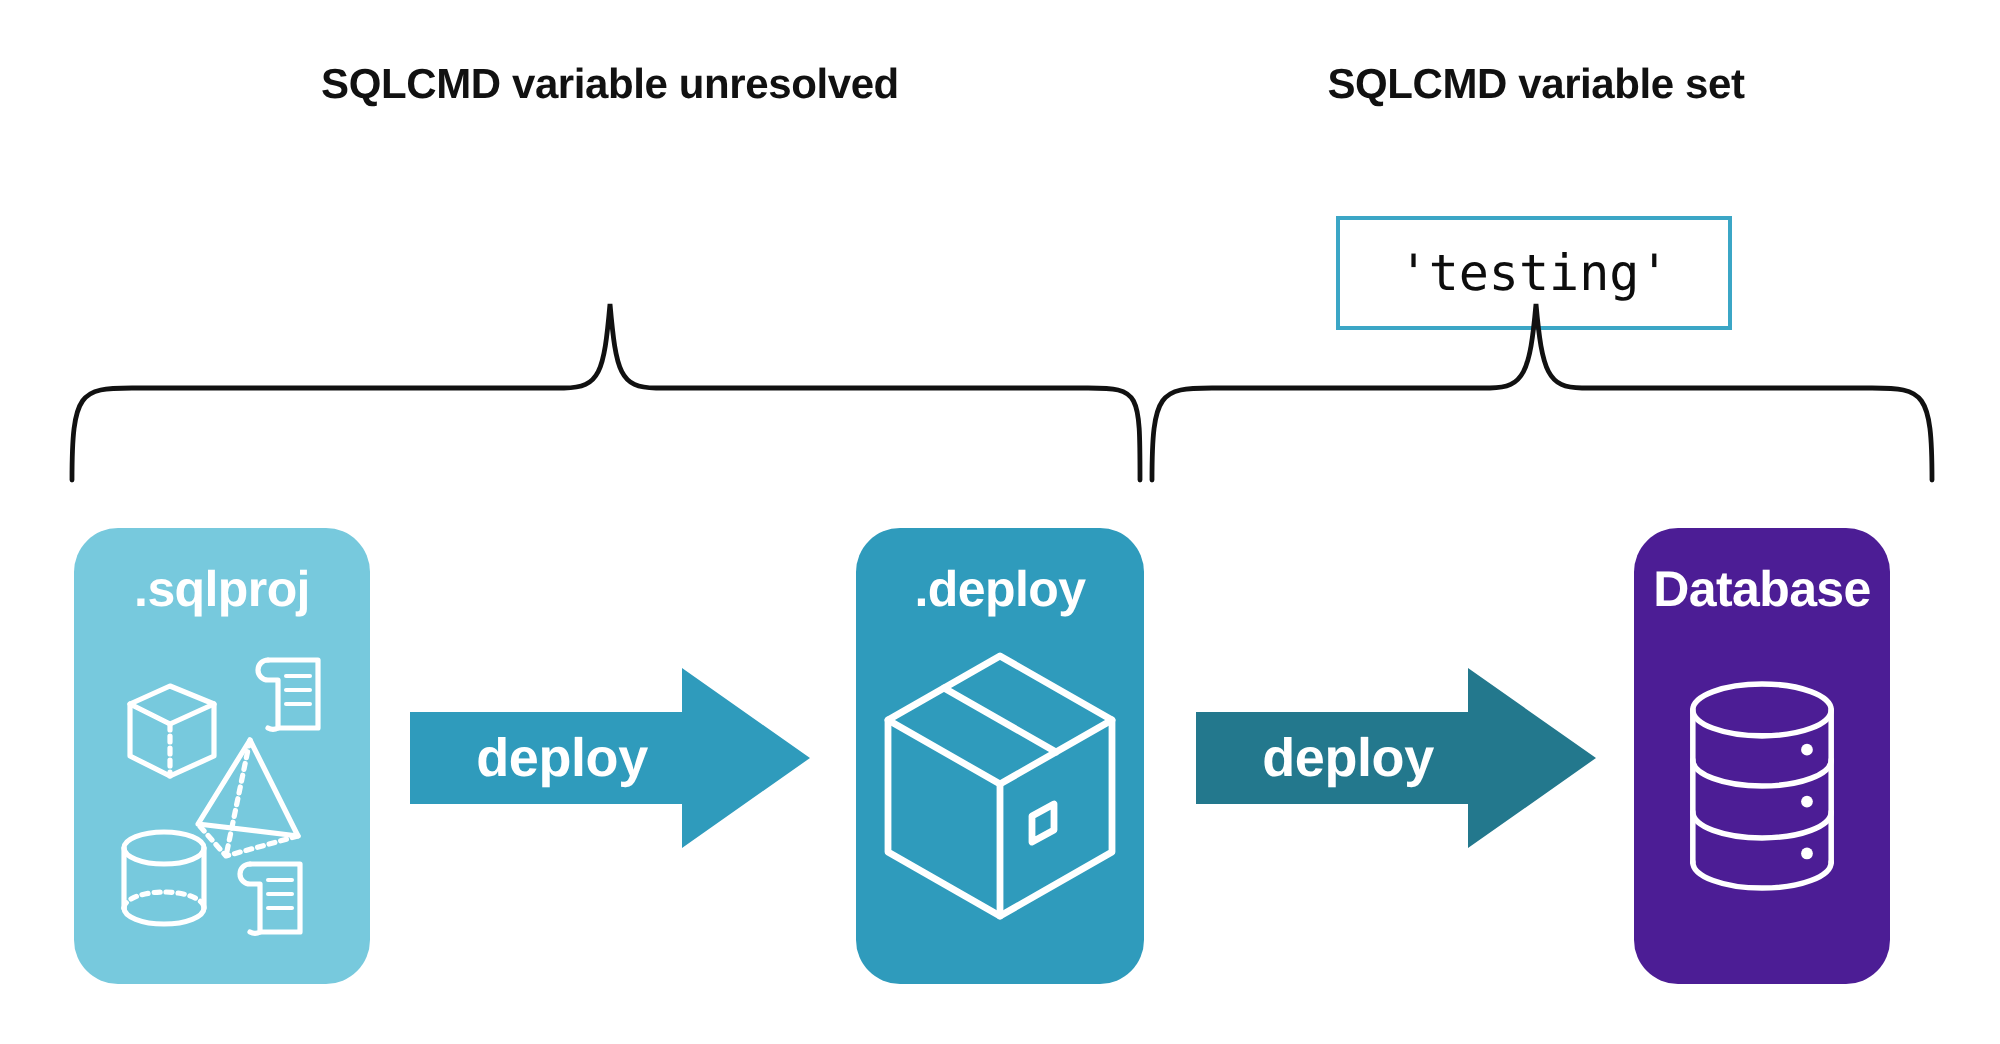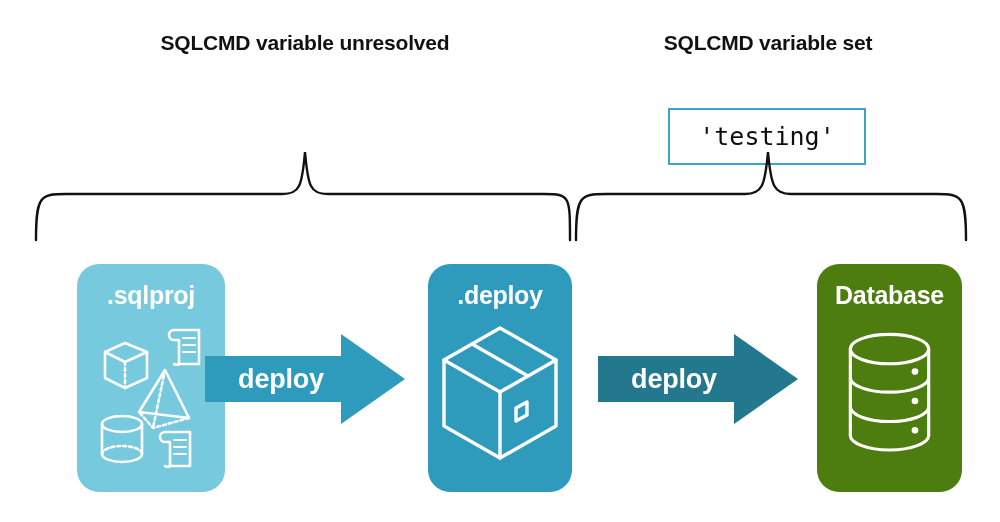--- a/index.html
+++ b/index.html
@@ -82,23 +82,23 @@
     letter-spacing: -0.3px;
     white-space: nowrap;
   }
   .stage-art {
     position: absolute;
     left: 0;
     top: 48px;
     width: 100%;
     height: 175px;
   }
-  #box-sqlproj  { left: 37px;  width: 148px; background: #77c9dd; margin-left: 40px; }
+  #box-sqlproj  { left: 37px;  width: 148px; background: #77c9dd; }
   #box-dacpac   { left: 428px; width: 144px; background: #2f9bbc; }
-  #box-database { left: 817px; width: 145px; background: #4d7c0f; }
+  #box-database { left: 817px; width: 128px; background: #4c1d95; }
 
   
   .arrow {
     position: absolute;
     top: 334px;
     height: 90px;
   }
   #arrow-build  { left: 205px; width: 200px; }
   #arrow-deploy { left: 598px; width: 200px; }
   .arrow-label {

